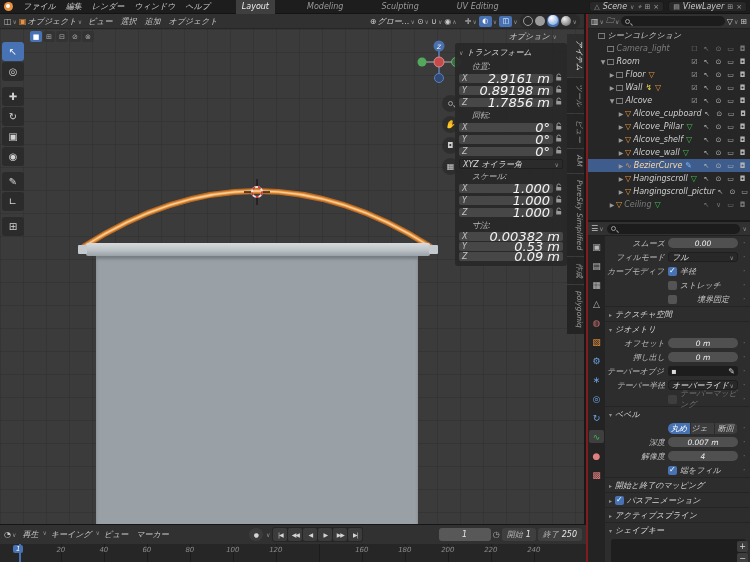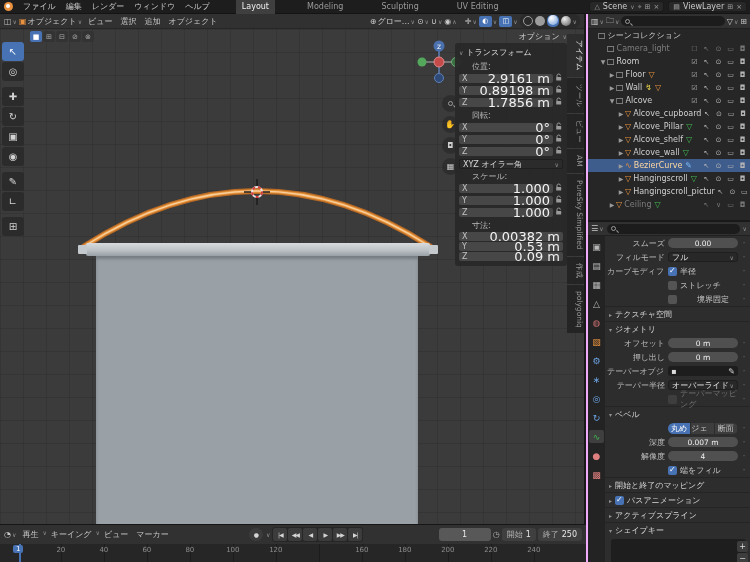--- a/index.html
+++ b/index.html
@@ -1,20 +1,20 @@
 <!DOCTYPE html>
 <html><head>
 <meta charset="utf-8">
 <style>
   * { margin:0; padding:0; box-sizing:border-box; }
   html,body { background:#111; }
   #app {
     position:relative; width:750px; height:562px; overflow:hidden;
-    background:#f0abfc; font-family:"DejaVu Sans","Liberation Sans",sans-serif;
-    font-size:8px; color:#c9c9c9; cursor:default;
+    background:#7f1d1d; font-family:"DejaVu Sans","Liberation Sans",sans-serif;
+    font-size:8px; color:#c9c9c9; cursor:default;font-style:italic;
   }
   
   #topbar { position:absolute; left:0; top:0; width:750px; height:14px;
     display:flex; align-items:center; background:#1d1d1d; border-bottom:1px solid #141414; }
   .logo { width:9px; height:9px; border-radius:50%; background:#e8913e; margin:0 5px 0 4px; position:relative; }
   .logo::after{ content:""; position:absolute; left:2px; top:2px; width:4px; height:4px; border-radius:50%; background:#fff; }
   .menu-item { padding:0 5px; color:#c9c9c9; white-space:nowrap; }
   .ws-tab { padding:9px 6px; margin:0 13px; color:#9a9a9a; border-radius:3px; white-space:nowrap; }
   .ws-tab.active { background:#3f3f3f; color:#efefef; }
   #ws-wrap { display:flex; margin-left:8px; max-width:300px; overflow:hidden; }
@@ -58,21 +58,21 @@
     color:#cecece; display:flex; align-items:center; justify-content:center; z-index:20; }
   
   #scene-svg { position:absolute; left:0; top:0; z-index:5; }
   #scroll-rod { position:absolute; left:86px; top:229px; width:344px; height:13px; border-radius:2px;
     background:linear-gradient(#d7dbdd,#bcc2c6 55%,#99a1a6); z-index:6; }
   .rod-cap { position:absolute; top:231px; width:9px; height:9px; background:#c4c9cd; border-radius:1px; z-index:6; }
   #scroll-canvas { position:absolute; left:96px; top:242px; width:322px; height:268px; background:#99a1a7;
     box-shadow:inset 0 3px 3px rgba(0,0,0,.22); z-index:4; }
   
   #npanel { position:absolute; left:455px; top:16px; width:112px; z-index:28; }
-  #npanel-options { display:flex; justify-content:flex-end; align-items:center; gap:3px; height:13px; padding-right:0; color:#cfcfcf; }
+  #npanel-options { display:flex; justify-content:flex-end; align-items:center; gap:3px; height:13px; padding-right:10px; color:#cfcfcf; }
   #npanel-body { background:rgba(40,40,40,.95); border-radius:3px; padding:3px 4px 4px 4px; }
   .np-title { display:flex; gap:3px; align-items:center; color:#dedede; margin:1px 0 3px 0; }
   .np-grouplabel { color:#bdbdbd; margin:2px 0 1px 13px; }
   .np-row { display:flex; align-items:center; gap:2px; margin-bottom:1px; }
   .np-field { flex:1; display:flex; align-items:center; background:#474747; border-radius:2px; height:9px; padding:0 3px; }
   .np-field .ax { color:#c2c2c2; width:8px; }
   .np-field .val { flex:1; text-align:right; color:#f2f2f2; font-size:13px; }
   .np-drop { background:#2b2b2b; border:1px solid #1f1f1f; border-radius:2px; height:10px; display:flex;
     align-items:center; justify-content:space-between; padding:0 3px; margin:2px 0; color:#d8d8d8; }
   

